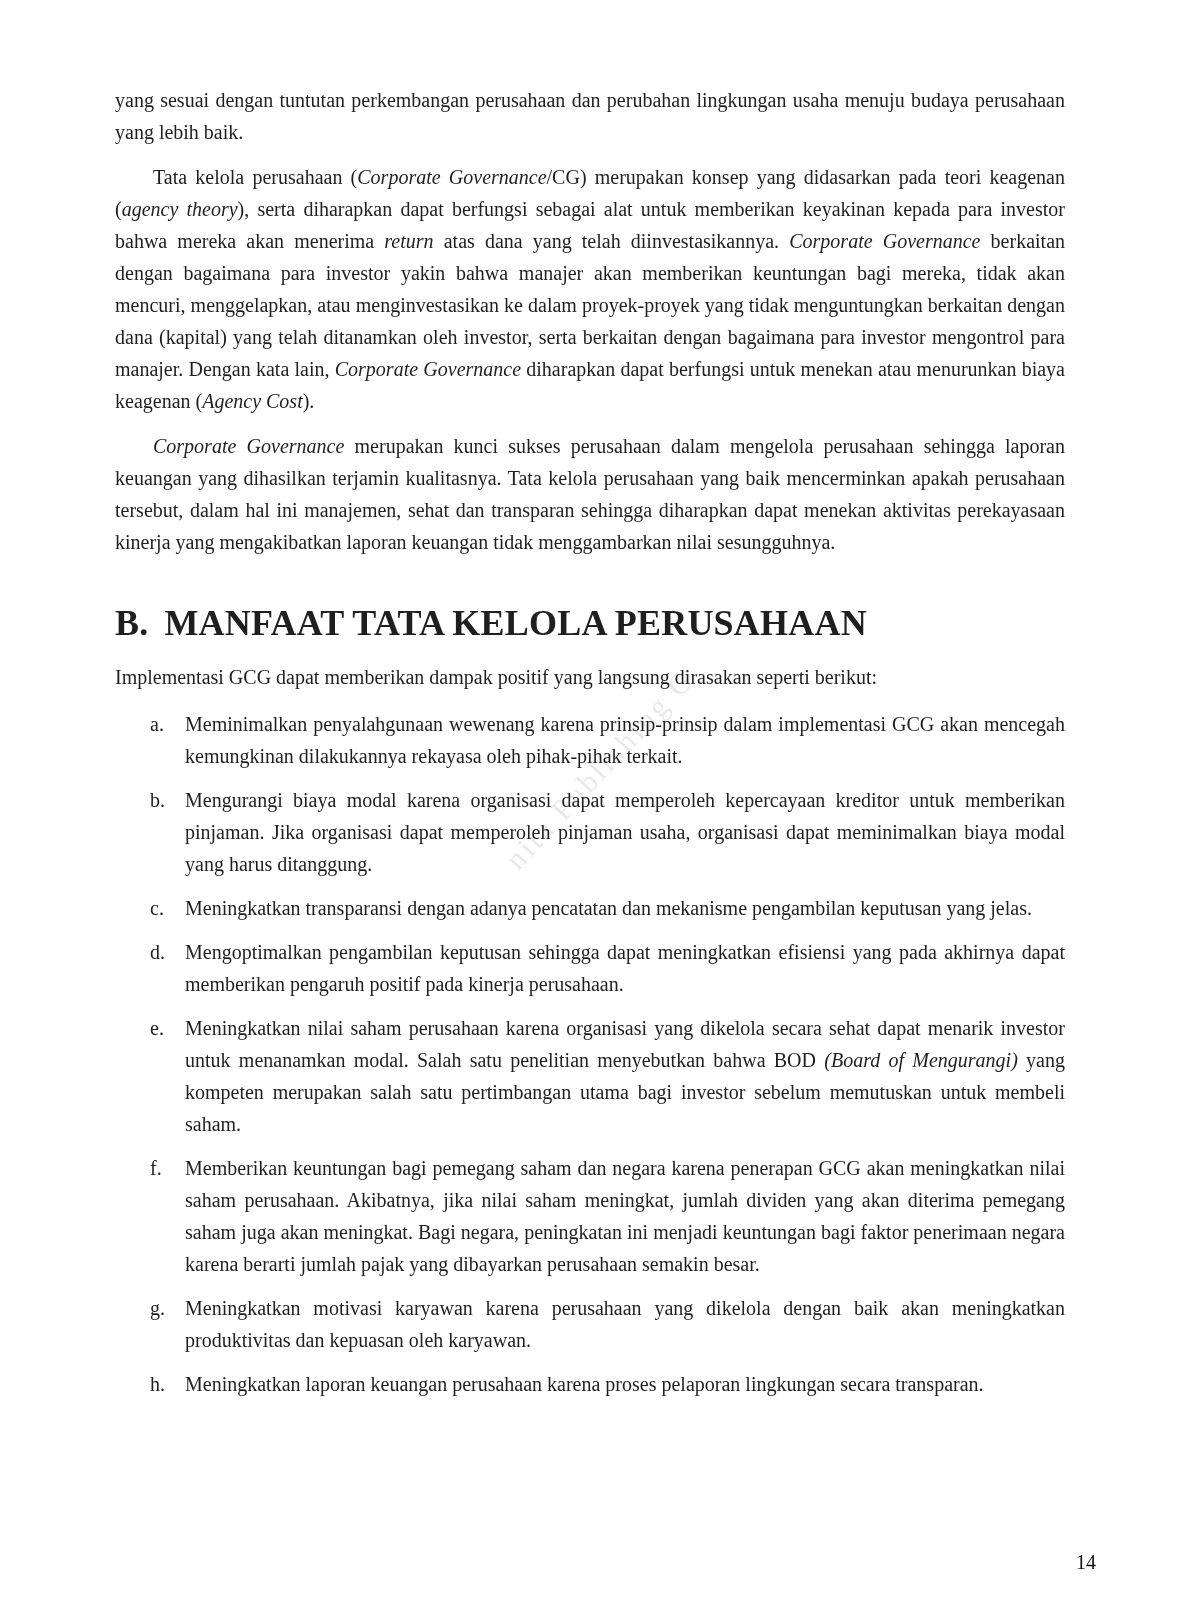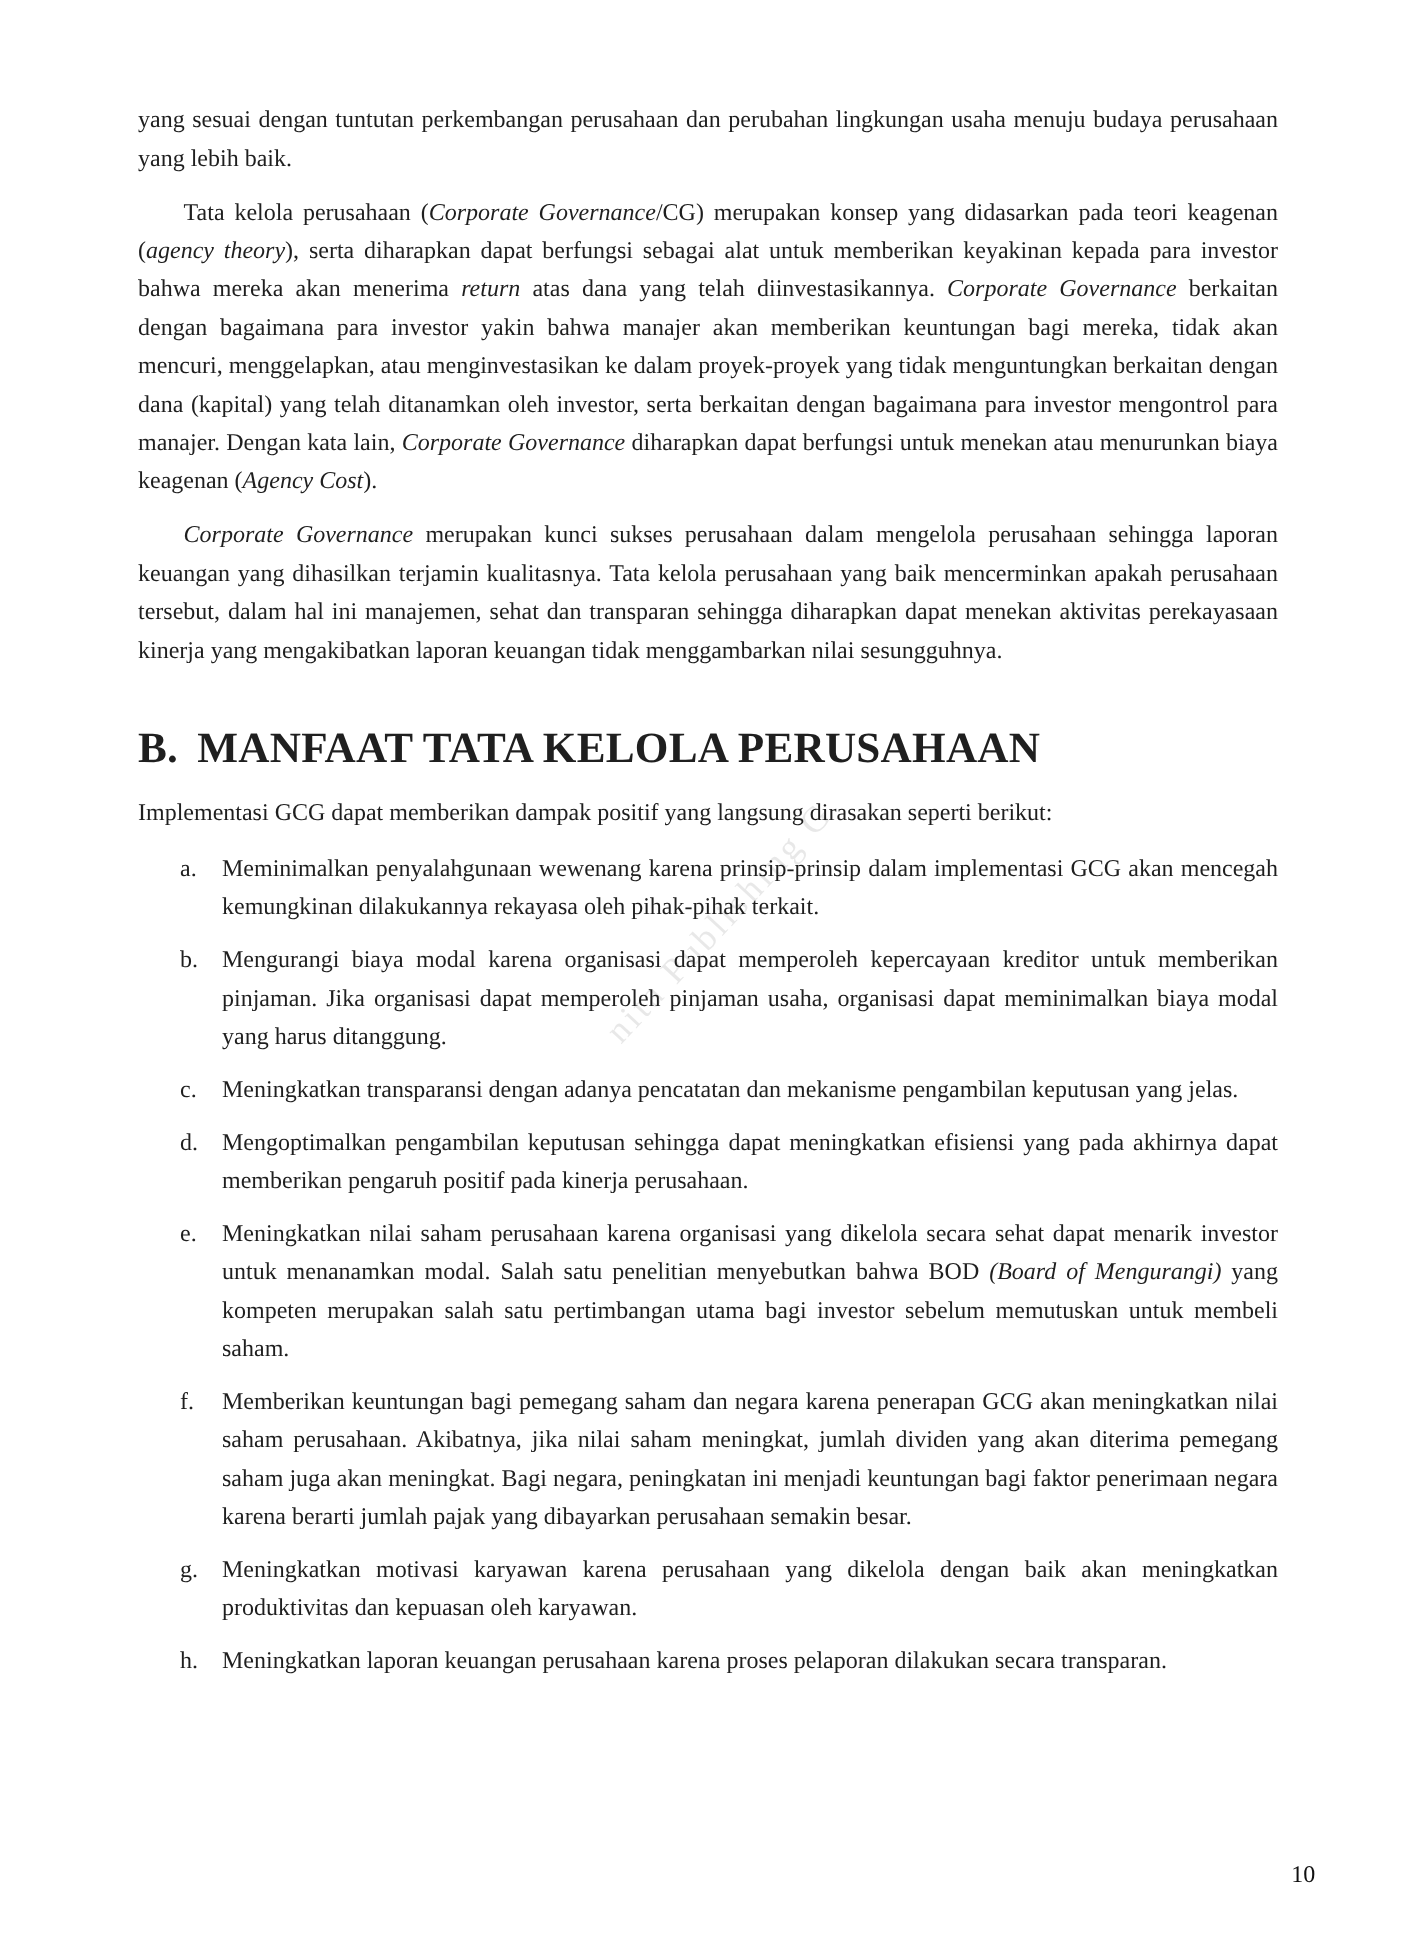--- a/index.html
+++ b/index.html
@@ -135,21 +135,21 @@
         <div class="benefit-text"><span>Memberikan keuntungan bagi pemegang saham dan negara karena penerapan GCG akan meningkatkan nilai saham perusahaan. Akibatnya, jika nilai saham meningkat, jumlah dividen yang akan diterima pemegang saham juga akan meningkat. Bagi negara, peningkatan ini menjadi keuntungan bagi faktor penerimaan negara karena berarti jumlah pajak yang dibayarkan perusahaan semakin besar.</span></div>
       </div>
 
       <div class="benefit-item">
         <div class="benefit-marker">g.</div>
         <div class="benefit-text"><span>Meningkatkan motivasi karyawan karena perusahaan yang dikelola dengan baik akan meningkatkan produktivitas dan kepuasan oleh karyawan.</span></div>
       </div>
 
       <div class="benefit-item">
         <div class="benefit-marker">h.</div>
-        <div class="benefit-text"><span>Meningkatkan laporan keuangan perusahaan karena proses pelaporan dilakukan secara transparan.</span></div>
+        <div class="benefit-text"><span>Meningkatkan laporan keuangan perusahaan karena proses pelaporan lingkungan secara transparan.</span></div>
       </div>
 
     </div>
   </div>
 
-  <div class="page-number">10</div>
+  <div class="page-number">14</div>
 
 </div>
 
 </body></html>

